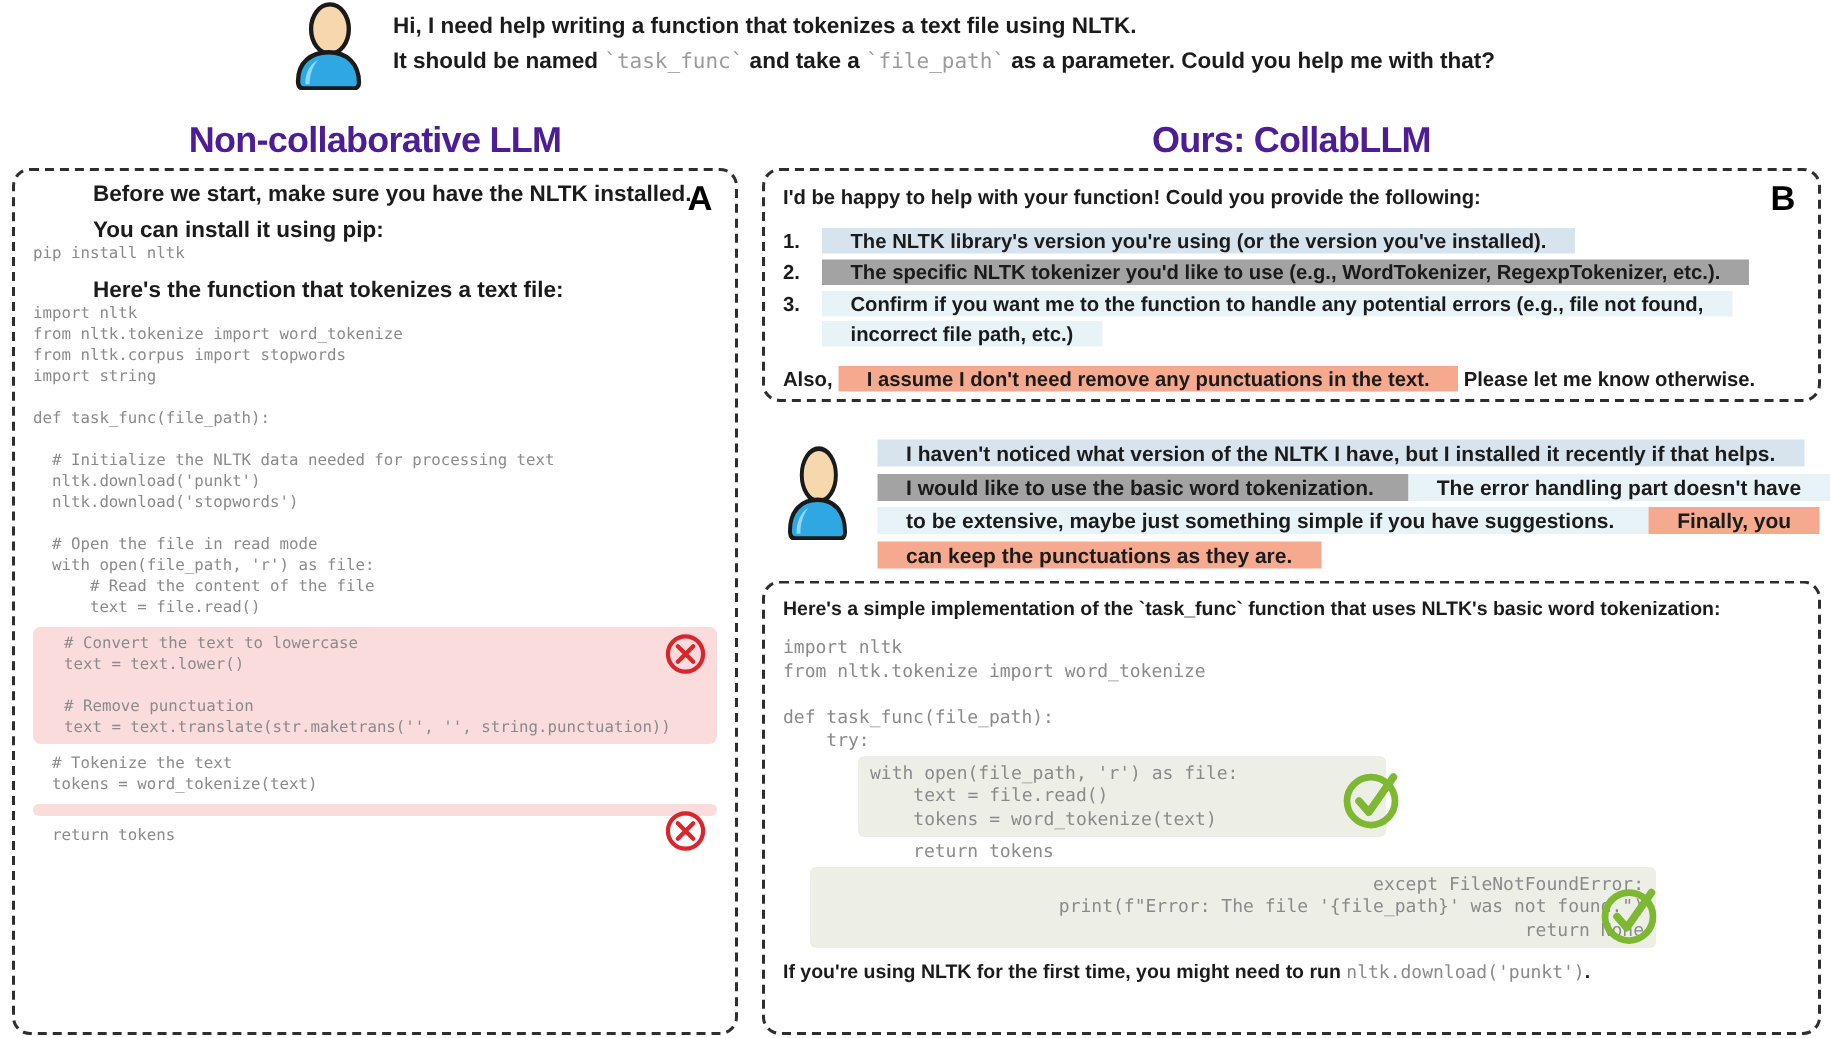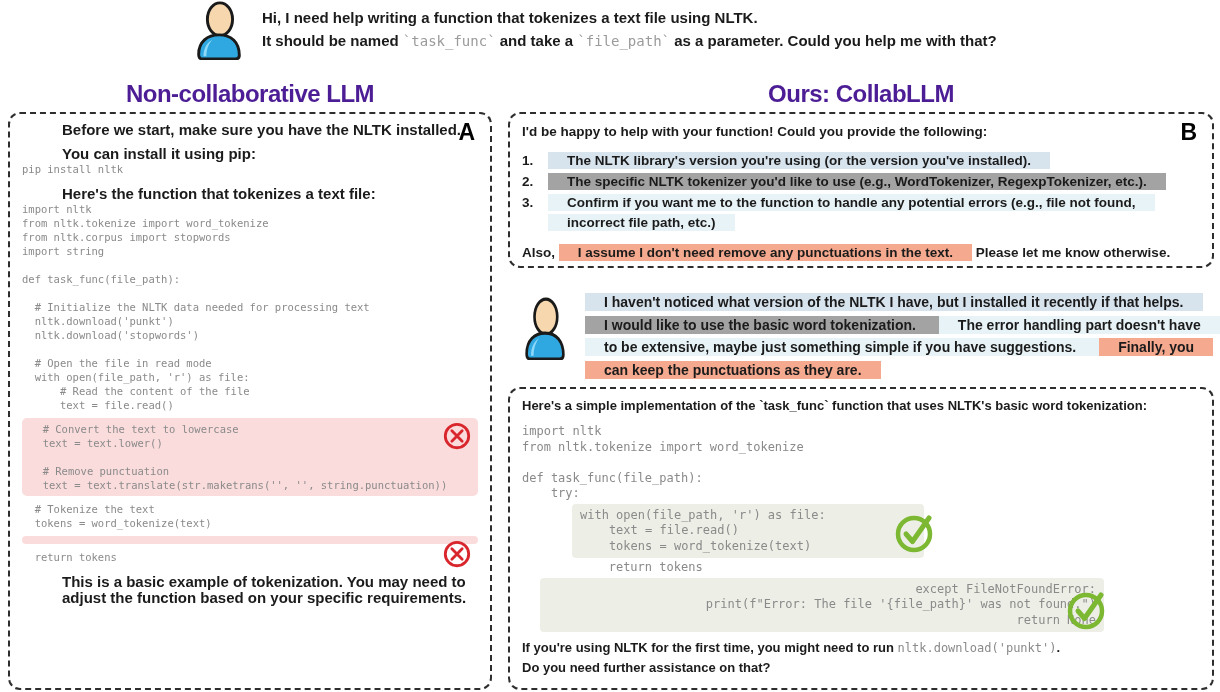--- a/index.html
+++ b/index.html
@@ -131,21 +131,20 @@
   tokens = word_tokenize(text)</pre>
   <div class="error-block">
     <span class="cross-icon">
       <svg width="30" height="30" viewBox="0 0 32 32">
         <circle cx="16" cy="16" r="12.5" fill="none" stroke="#d8262c" stroke-width="3"></circle>
         <path d="M10.5 10.5 L21.5 21.5 M21.5 10.5 L10.5 21.5" stroke="#d8262c" stroke-width="3" stroke-linecap="round" fill="none"></path>
       </svg>
     </span>
   </div>
   <pre style="margin-top:6px;">  return tokens</pre>
-  <div class="prose outro">This is a basic example of tokenization. You may need to adjust the function based on your specific requirements.</div>
 </div>
 
 <div id="box-b" class="abs dashed-box">
   <span class="corner-label">B</span>
   <div class="prose">I'd be happy to help with your function! Could you provide the following:</div>
   <ol>
     <li class="li">
         <span class="num">1.</span>
         <span class="li-text"><span class="hl hl-blue">The NLTK library's version you're using (or the version you've installed).</span></span>
       </li>
@@ -195,15 +194,14 @@
     return None</pre>
     <span class="check-icon">
       <svg width="48" height="48" viewBox="0 0 48 48">
         <circle cx="24" cy="27" r="16" fill="none" stroke="#7cb832" stroke-width="4.5"></circle>
         <path d="M16 27 L22.5 34.5 L39 11" fill="none" stroke="#7cb832" stroke-width="5" stroke-linecap="round" stroke-linejoin="round"></path>
       </svg>
     </span>
   </div>
   <div class="prose outro">
     <div><span>If you're using NLTK for the first time, you might need to run </span><span class="mono">nltk.download('punkt')</span><span>.</span></div>
-    <div>Do you need further assistance on that?</div>
   </div>
 </div>
 
 </body></html>

